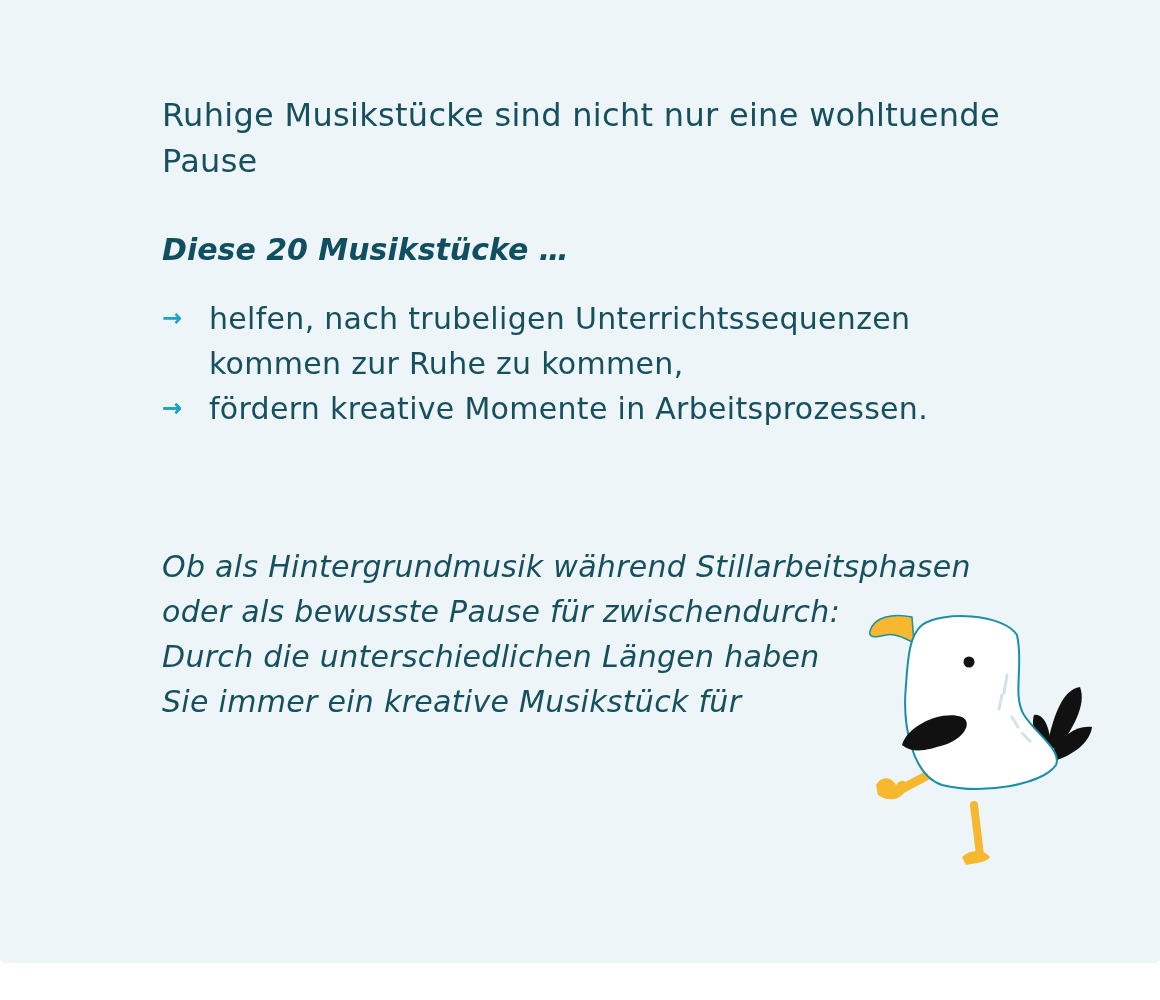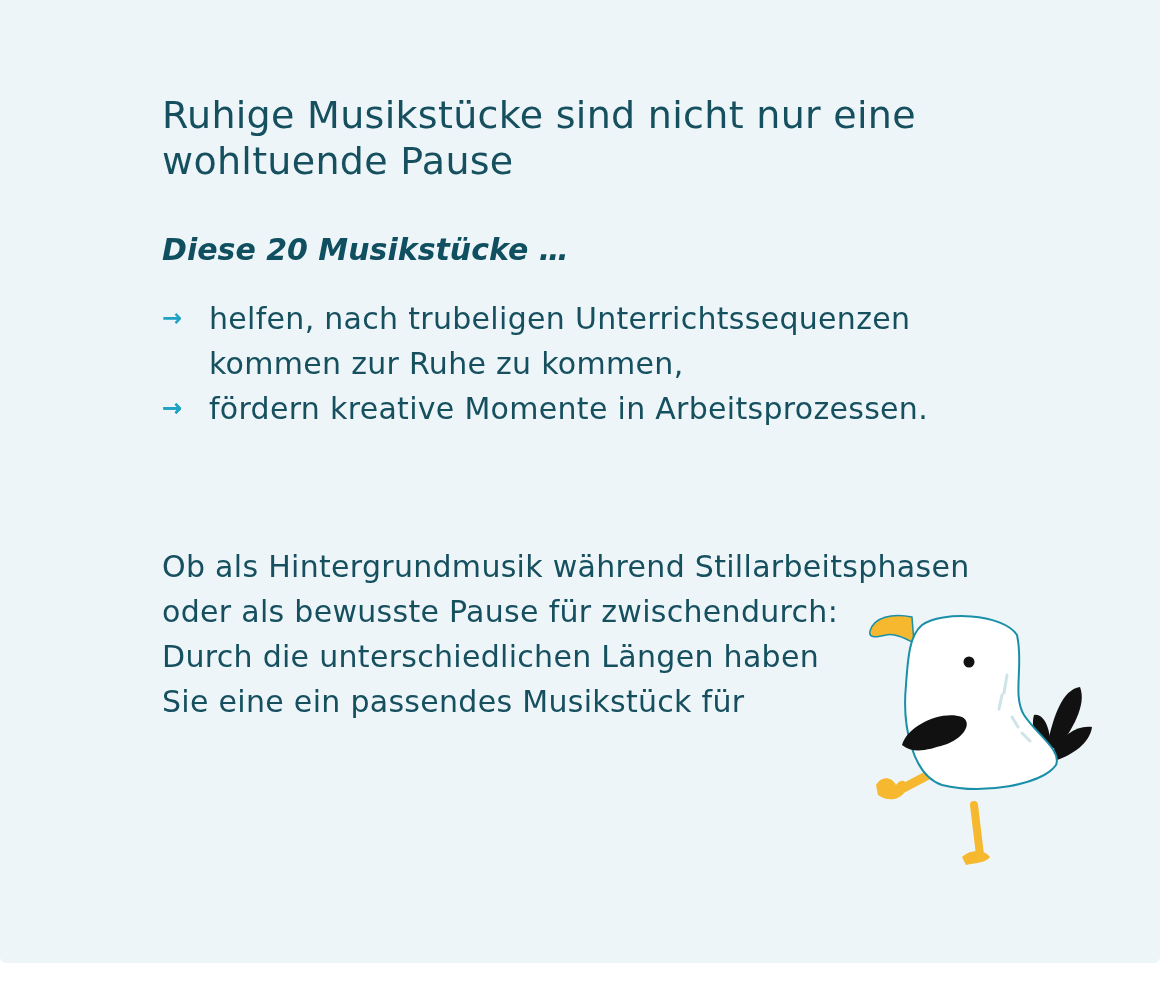--- a/index.html
+++ b/index.html
@@ -1,29 +1,29 @@
 <!DOCTYPE html>
 <html><head>
   <meta charset="utf-8">
   <style>
     html, body { margin:0; padding:0; }
     body { width:1160px; height:1000px; background:#ffffff; position:relative; overflow:hidden;
            font-family:"DejaVu Sans", sans-serif; color:#16505f; }
     .panel { position:absolute; left:0; top:0; width:1160px; height:963px; background:#edf5f9;
              border-radius:0 0 6px 6px; }
-    .intro { position:absolute; left:162px; top:92px; width:920px; font-size:38px; line-height:46px;
+    .intro { position:absolute; left:162px; top:92px; width:920px; font-size:32px; line-height:46px;
              letter-spacing:0.3px; margin:0; }
     .heading { position:absolute; left:162px; top:228px; font-size:30px; font-weight:bold; margin:0;
                line-height:44px; color:#0f4f60;font-style:italic; }
     ul.bullets { position:absolute; left:162px; top:296px; margin:0; padding:0; list-style:none; width:800px; }
     ul.bullets li { position:relative; padding-left:47px; font-size:30px; line-height:45px; letter-spacing:0.3px; }
     ul.bullets li .arrow { position:absolute; left:0; top:0; color:#1fa3c2; font-size:24px; font-weight:bold; }
     .outro { position:absolute; left:162px; top:544px; width:860px; font-size:30px; line-height:45px;
              letter-spacing:0.3px; margin:0; }
-    .outro span { display:block; }
+    .outro span { display:block;font-style:italic; }
     .gull { position:absolute; left:862px; top:605px; width:240px; height:270px; }
   </style>
 </head>
 <body>
 
 <div class="panel">
   <p class="intro">
     <span style="display:block">Ruhige Musikstücke sind nicht nur eine wohltuende Pause</span>
   </p>
 
@@ -41,21 +41,21 @@
     <li>
       <span class="arrow">→</span>
       <span style="display:block">fördern kreative Momente in Arbeitsprozessen.</span>
     </li>
   </ul>
 
   <p class="outro">
     <span>Ob als Hintergrundmusik während Stillarbeitsphasen</span>
     <span>oder als bewusste Pause für zwischendurch:</span>
     <span>Durch die unterschiedlichen Längen haben</span>
-    <span>Sie eine ein passendes Musikstück für</span>
+    <span>Sie immer ein kreative Musikstück für</span>
   </p>
 
   <svg class="gull" viewBox="0 0 240 270">
 
     <path d="M50 12 C30 8 12 12 8 26 C6 34 16 32 24 30 C34 28 44 34 52 38 Z" fill="#f5b82e" stroke="#1a8fa8" stroke-width="1.5"></path>
 
     <path d="M185 140 C192 110 200 85 218 82 C225 100 210 125 195 145 Z" fill="#111"></path>
     <path d="M190 148 C200 130 215 120 230 122 C228 138 210 150 195 155 Z" fill="#111"></path>
     <path d="M188 138 C188 120 180 108 172 110 C168 124 176 138 186 148 Z" fill="#111"></path>
 

